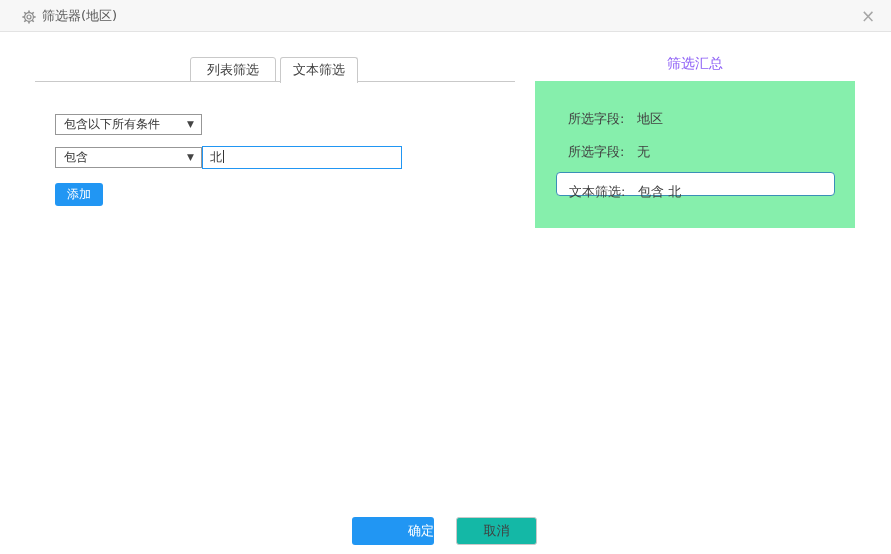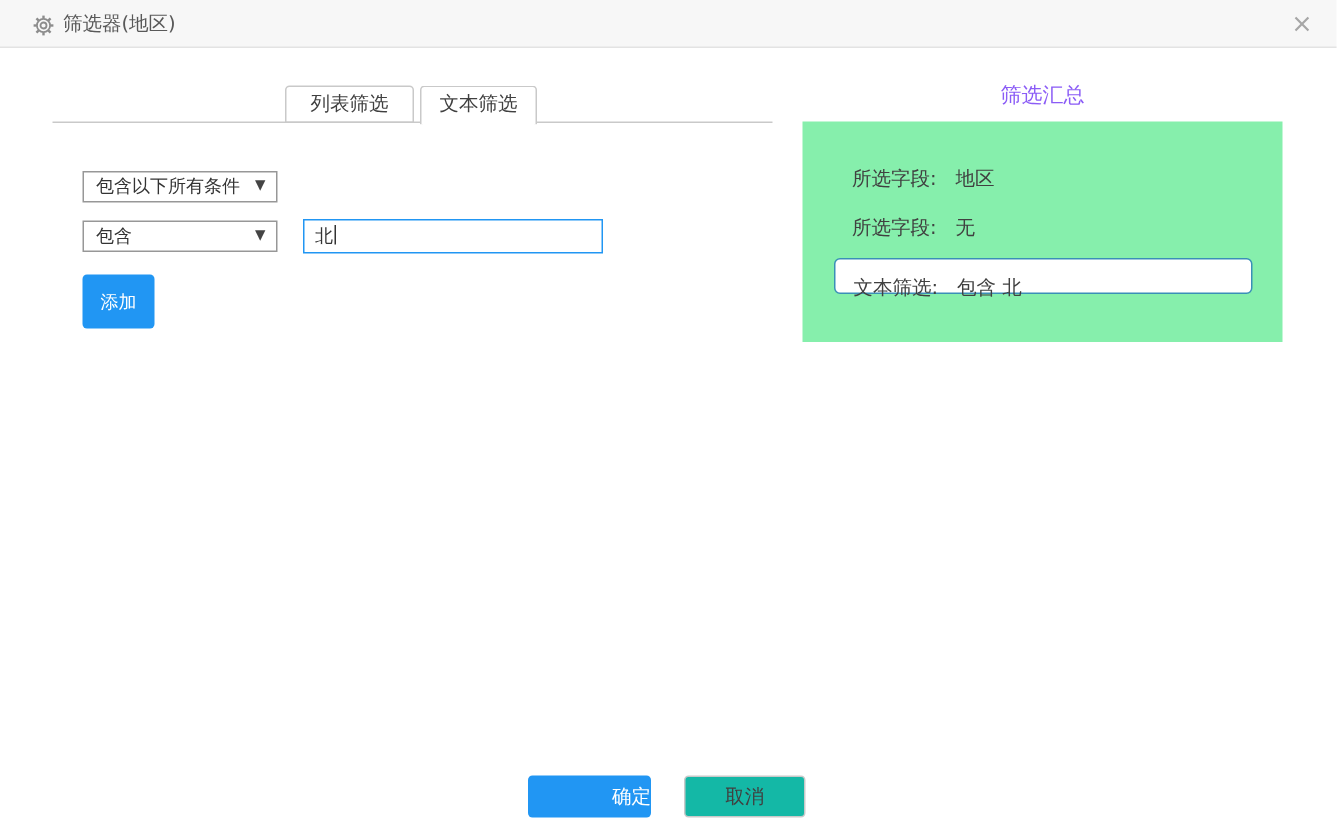--- a/index.html
+++ b/index.html
@@ -28,51 +28,51 @@
   }
 
   
   .tab {
     position: absolute; height: 25px; top: 57px;
     background: #fff; border: 1px solid #c9c9c9;
     border-radius: 3px 3px 0 0;
     font-size: 13px; color: #404040; text-align: center; line-height: 24px;
     cursor: pointer;
   }
-  .tab-list { left: 190px; width: 86px; }
+  .tab-list { left: 190px; width: 86px; font-family: Liberation Serif, serif; }
   .tab-text { left: 280px; width: 78px; height: 26px; border-bottom: none; z-index: 2; background: #fff; }
   .tab-rule {
     position: absolute; top: 81px; left: 35px; width: 480px; height: 1px;
     background: #c9c9c9; z-index: 1;
   }
 
   
   .dropdown {
-    position: absolute; left: 55px; width: 130px; height: 21px;
+    position: absolute; left: 55px; width: 147px; height: 21px;
     border: 1px solid #979797; background: #fff;
     font-size: 12px; color: #333; line-height: 19px; padding-left: 8px;
     cursor: pointer;
   }
   .dropdown .arrow {
     position: absolute; right: 7px; top: 0; line-height: 19px;
     font-size: 9px; color: #444;
   }
   .dd-logic { top: 114px; }
   .dd-operator { top: 147px; }
   .cond-input {
     position: absolute; left: 202px; top: 146px; width: 200px; height: 23px;
     border: 1px solid #2196f3; background: #fff;
     font-size: 12px; color: #333; line-height: 21px; padding-left: 7px;
   }
   .caret {
     display: inline-block; width: 1px; height: 13px; background: #333;
     vertical-align: -2px; margin-left: 1px;
   }
   .add-btn {
-    position: absolute; left: 55px; top: 183px; width: 48px; height: 36px;
+    position: absolute; left: 55px; top: 183px; width: 48px; height: 23px;
     background: #2196f3; color: #fff; border: none; border-radius: 3px;
     font-size: 12px; text-align: center; line-height: 23px; cursor: pointer;
   }
 
   
   .summary-title {
     position: absolute; top: 55px; left: 535px; width: 320px;
     text-align: center; font-size: 14px; color: #8b5cf6;
   }
   .summary-panel {

